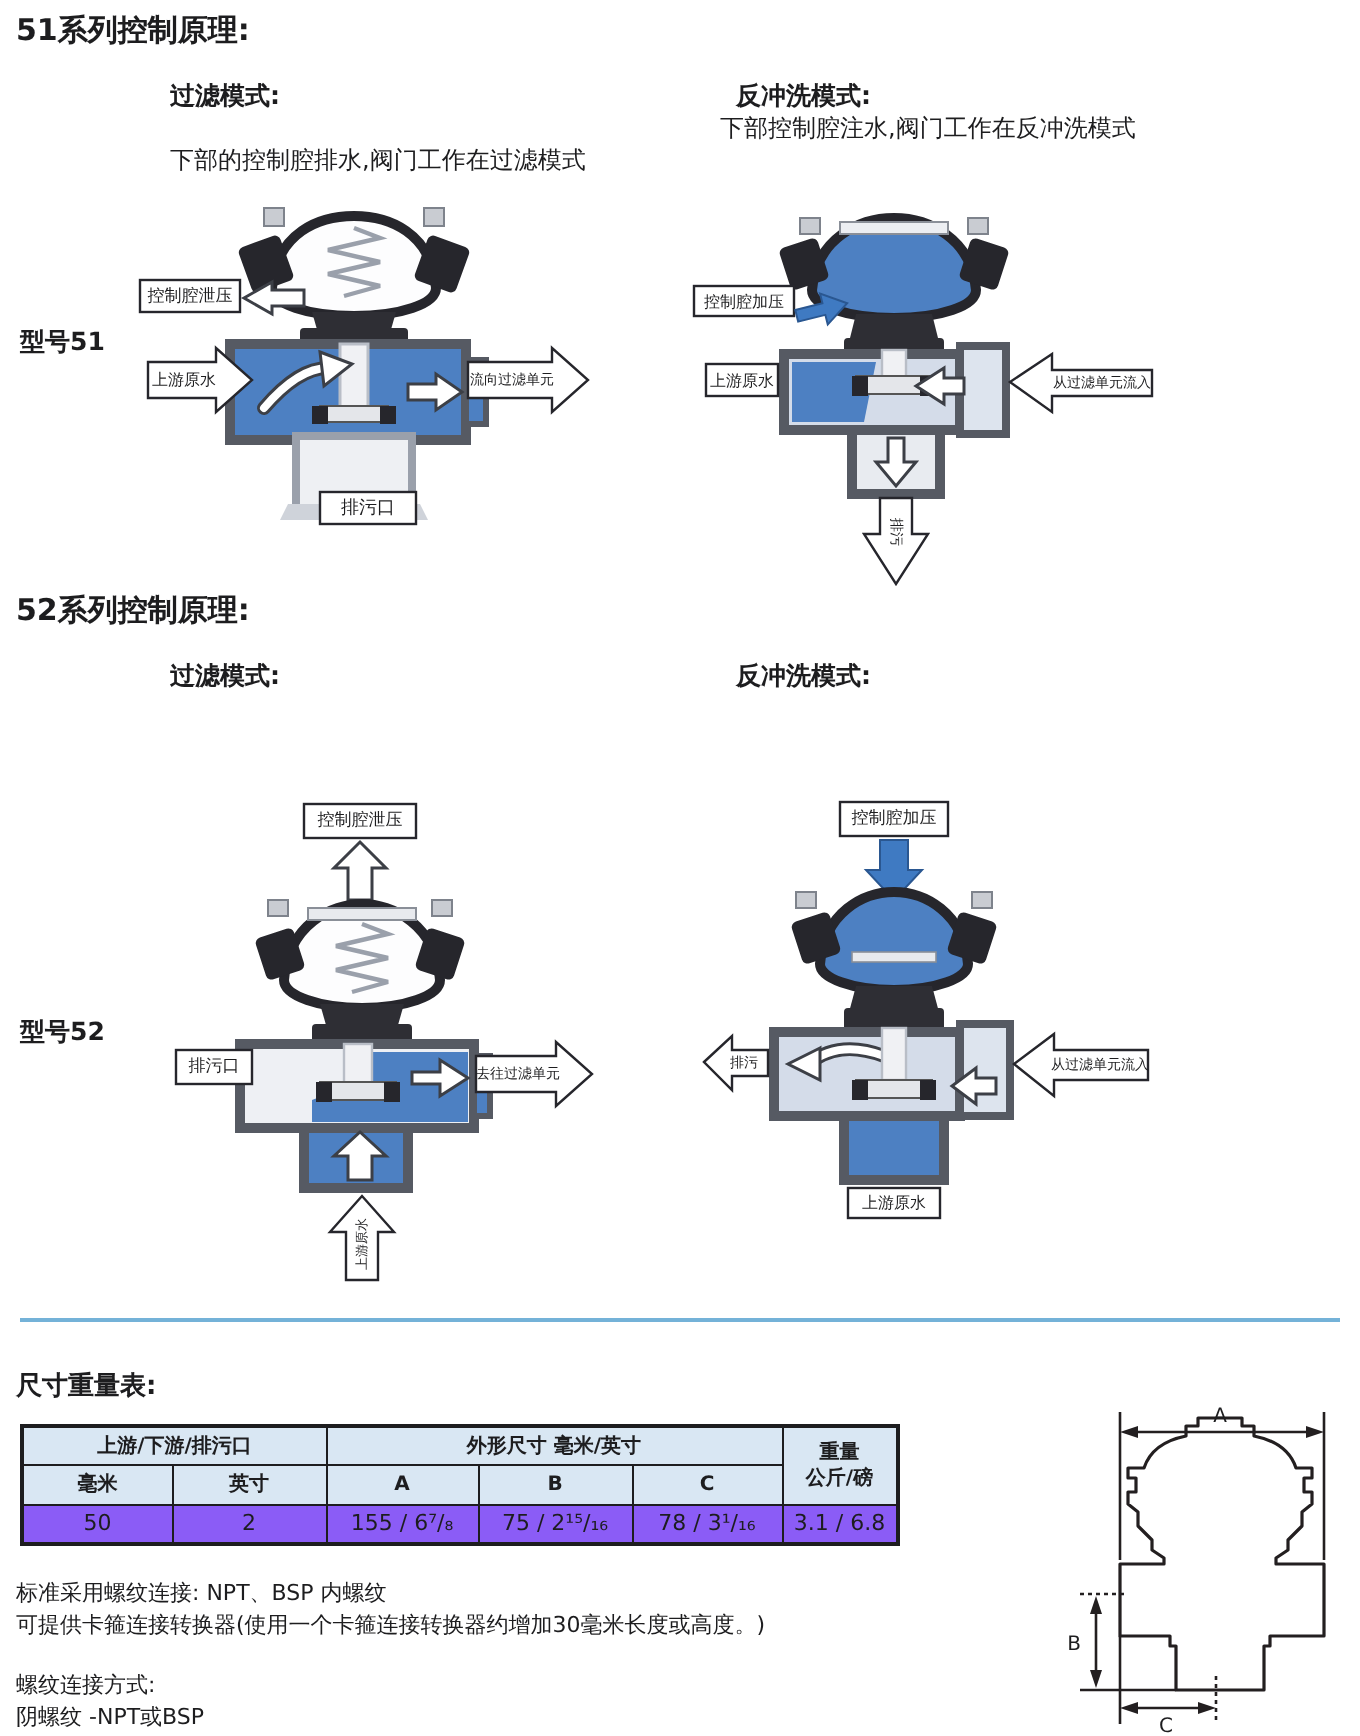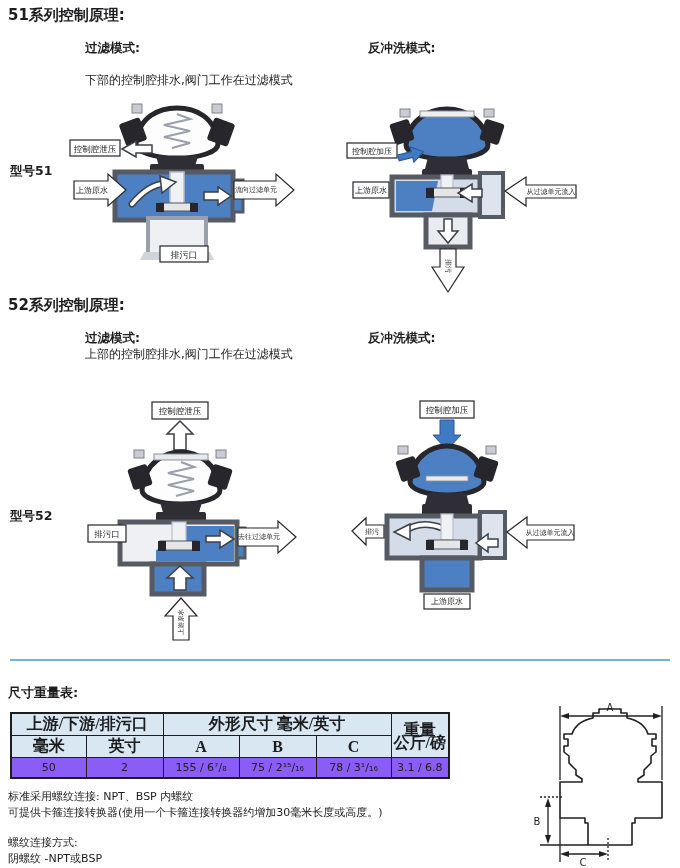--- a/index.html
+++ b/index.html
@@ -10,33 +10,34 @@
   .mode-title { font-size:12.5px; font-weight:bold; }
   .mode-desc { font-size:12px; }
   .model-label { font-size:12.5px; font-weight:bold; }
   .note-line { font-size:11px; white-space:nowrap; }
   .divider { height:2px; background:#74b2d8; }
   svg text { font-family:"DejaVu Sans","Liberation Sans",sans-serif; fill:#1d1d1f; }
   .tbl-title { font-size:13px; font-weight:bold; }
   table.dim { border-collapse:collapse; table-layout:fixed; }
   table.dim td, table.dim th { border:1px solid #1d1d1f; text-align:center; vertical-align:middle; padding:0; }
   table.dim { border:2px solid #1d1d1f; }
-  table.dim th { background:#d9e7f3; font-size:16px; font-weight:bold;font-family:Liberation Serif, serif; }
+  table.dim th { background:#d9e7f3; font-size:10px; font-weight:bold; }
   table.dim td { font-size:11px; background:#8b5cf6; }
   .w-line { display:block; line-height:13px; }
 </style>
 </head>
 <body>
 
 <div id="page">
 
   <div class="abs sec-title" style="left:8px;top:6px">51系列控制原理:</div>
   <div class="abs mode-title" style="left:85px;top:40px">过滤模式:</div>
   <div class="abs mode-desc" style="left:85px;top:72px">下部的控制腔排水,阀门工作在过滤模式</div>
   <div class="abs mode-title" style="left:368px;top:40px">反冲洗模式:</div>
+  <div class="abs mode-desc" style="left:360px;top:56px">下部控制腔注水,阀门工作在反冲洗模式</div>
   <div class="abs model-label" style="left:10px;top:163px">型号51</div>
 
   <svg class="abs" style="left:60px;top:100px" width="260" height="190" viewBox="0 0 260 190">
     <g>
       <rect x="72" y="4" width="10" height="9" fill="#c9ccd2" stroke="#7e838c"></rect>
       <rect x="152" y="4" width="10" height="9" fill="#c9ccd2" stroke="#7e838c"></rect>
       <path d="M76,44 C78,16 100,8 117,8 C134,8 156,16 158,44 C158,52 140,58 117,58 C94,58 76,52 76,44 Z" fill="#fdfdfe" stroke="#26262c" stroke-width="5"></path>
       <polyline points="117,14 130,19 104,25 130,31 104,37 130,43 112,48" fill="none" stroke="#9aa0ab" stroke-width="2.2"></polyline>
       <rect x="62" y="20" width="22" height="24" rx="3" fill="#26262c" transform="rotate(-20 73 32)"></rect>
       <rect x="150" y="20" width="22" height="24" rx="3" fill="#26262c" transform="rotate(20 161 32)"></rect>
@@ -103,21 +104,20 @@
       <text x="31" y="95.5" font-size="8" text-anchor="middle" dominant-baseline="central">上游原水</text>
       <polygon points="165,96 186,82 186,90 236,90 236,103 186,103 186,111" fill="#ffffff" stroke="#26262c" stroke-width="1.2"></polygon>
       <text x="211" y="96.5" font-size="7" text-anchor="middle" dominant-baseline="central">从过滤单元流入</text>
       <polygon points="100,154 116,154 116,172 124,172 108,197 92,172 100,172" fill="#ffffff" stroke="#26262c" stroke-width="1.2"></polygon>
       <text transform="translate(108,171) rotate(90)" font-size="7" text-anchor="middle" dominant-baseline="central">排污</text>
     </g>
   </svg>
 
   <div class="abs sec-title" style="left:8px;top:296px">52系列控制原理:</div>
   <div class="abs mode-title" style="left:85px;top:330px">过滤模式:</div>
-  <div class="abs mode-desc" style="left:85px;top:346px">上部的控制腔排水,阀门工作在过滤模式</div>
   <div class="abs mode-title" style="left:368px;top:330px">反冲洗模式:</div>
   <div class="abs model-label" style="left:10px;top:508px">型号52</div>
 
   <svg class="abs" style="left:60px;top:388px" width="270" height="262" viewBox="0 0 270 262">
     <g>
       <rect x="92" y="14" width="56" height="17" fill="#ffffff" stroke="#26262c" stroke-width="1.2"></rect>
       <text x="120" y="22.5" font-size="8.5" text-anchor="middle" dominant-baseline="central">控制腔泄压</text>
       <polygon points="114,62 114,46 107,46 120,33 133,46 126,46 126,62" fill="#ffffff" stroke="#3c3f46" stroke-width="1.5"></polygon>
     </g>
     <g>

